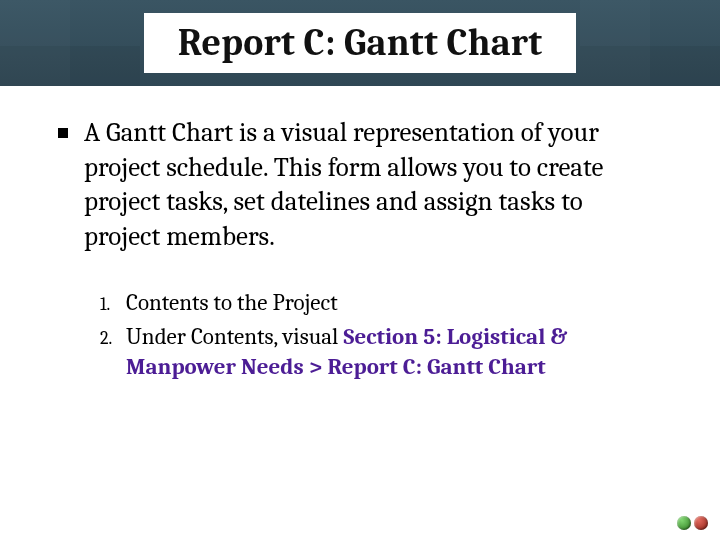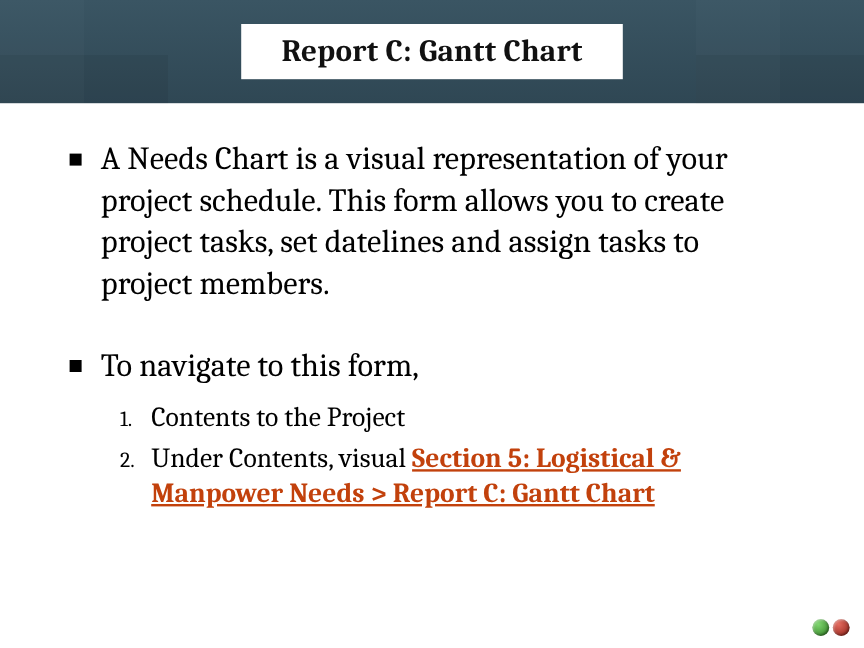--- a/index.html
+++ b/index.html
@@ -31,21 +31,21 @@
     background:
       linear-gradient(90deg, rgba(255,255,255,0.04) 0 70px, transparent 70px),
       linear-gradient(0deg, rgba(0,0,0,0.12) 0 40px, transparent 40px);
     opacity: 0.5;
   }
   .header-band::before { left: 0; }
   .header-band::after { right: 0; }
   .title-plate {
     background: #ffffff;
     padding: 8px 34px;
-    font-size: 26px;
+    font-size: 38px;
     font-weight: 700;
     color: #111;
     letter-spacing: 0.2px;
     position: relative;
     z-index: 2;
   }
   .content {
     padding: 30px 58px 0 58px;
   }
   .bullet-item {
@@ -83,22 +83,21 @@
     flex-shrink: 0;
     color: #000;
   }
   .num-text {
     font-size: 23px;
     line-height: 1.28;
     color: #000;
   }
   .emph {
     font-weight: 700;
-    color: #c2410c;
-    text-decoration: underline;
+    color: #4c1d95;
   }
   .nav-dots {
     position: absolute;
     right: 12px;
     bottom: 10px;
     display: flex;
     gap: 3px;
   }
   .dot {
     width: 14px;
@@ -113,27 +112,23 @@
 <body>
 
 <div class="header-band">
   <div class="title-plate">Report C: Gantt Chart</div>
 </div>
 
 <div class="content">
 
   <div class="bullet-item">
     <div class="square-bullet"></div>
-    <div class="bullet-text">A Needs Chart is a visual representation of your project schedule.  This form allows you to create project tasks, set datelines and assign tasks to project members.</div>
+    <div class="bullet-text">A Gantt Chart is a visual representation of your project schedule.  This form allows you to create project tasks, set datelines and assign tasks to project members.</div>
   </div>
 
-  <div class="bullet-item" style="margin-bottom:8px;">
-    <div class="square-bullet"></div>
-    <div class="bullet-text">To navigate to this form,</div>
-  </div>
 
   <div class="numbered-list">
     <div class="num-item">
       <div class="num-label">1.</div>
       <div class="num-text">Contents to the Project</div>
     </div>
     <div class="num-item">
       <div class="num-label">2.</div>
       <div class="num-text">
         <span>Under Contents, visual </span><span class="emph">Section 5: Logistical &amp; Manpower Needs &gt; Report C: Gantt Chart</span>

